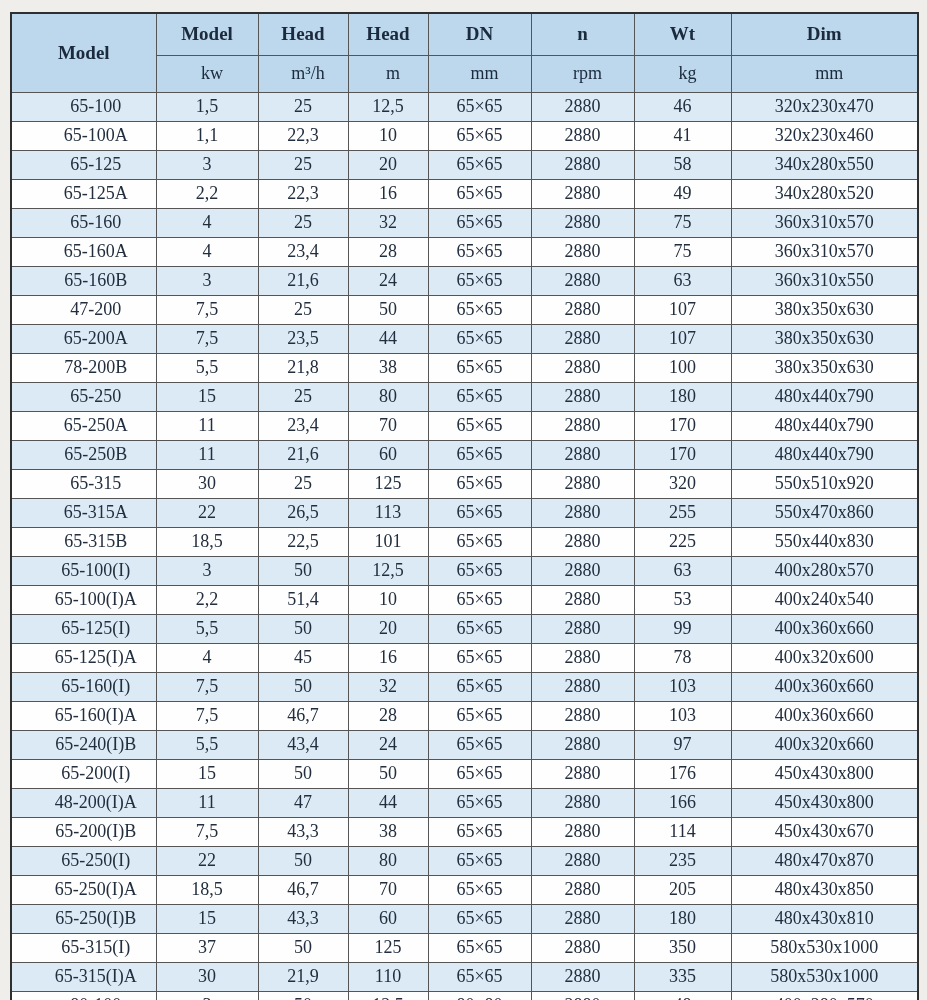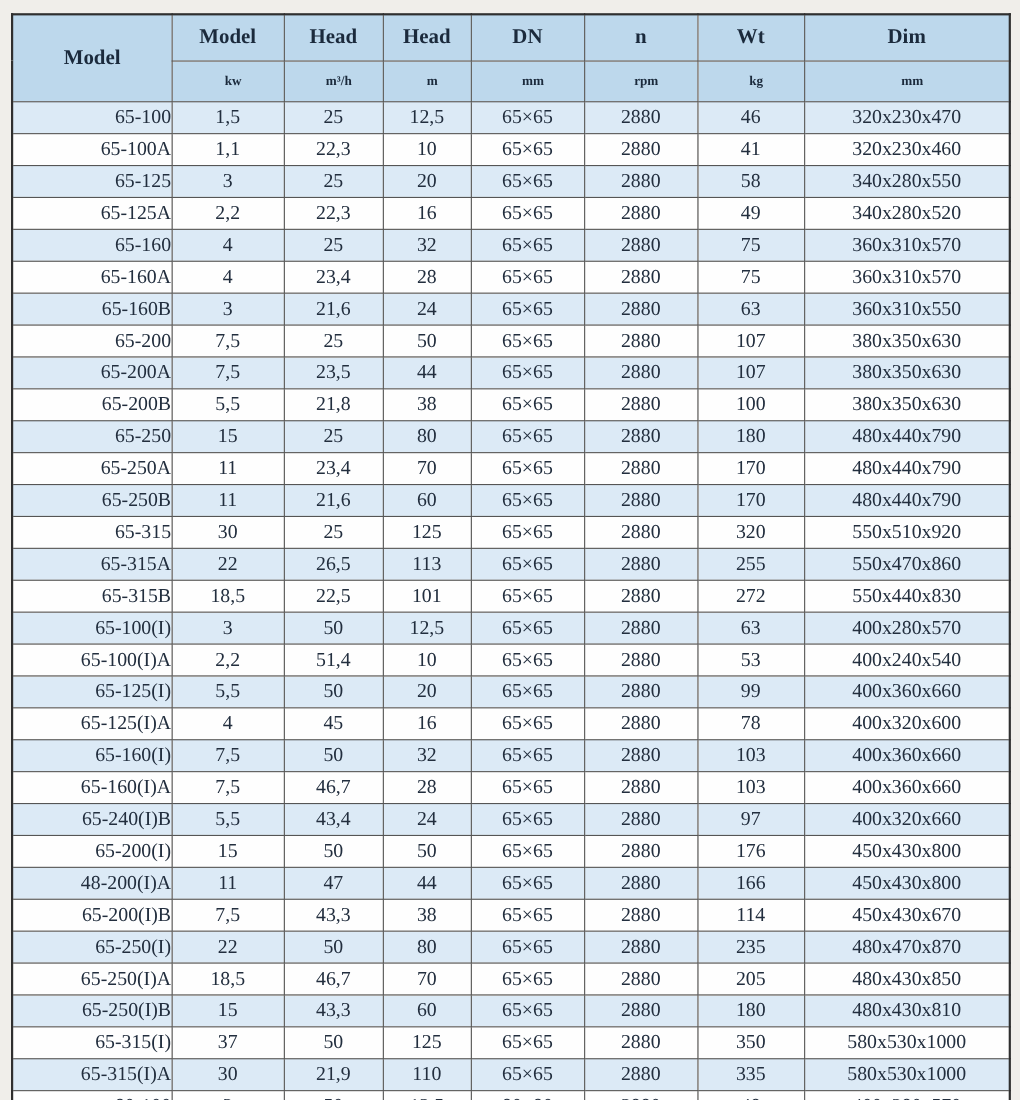--- a/index.html
+++ b/index.html
@@ -37,39 +37,39 @@
     text-align: center;
     vertical-align: middle;
   }
   tr.label-row th {
     height: 42px;
     font-size: 19px;
     font-weight: bold;
   }
   tr.unit-row th {
     height: 37px;
-    font-size: 12px;
-    font-weight: bold;
+    font-size: 18px;
+    font-weight: normal;
     padding-left: 10px;
   }
   th.model-th {
     font-size: 19px;
     font-weight: bold;
   }
   tbody td {
     height: 29px;
     font-size: 18px;
     text-align: center;
     color: #222e3e;
     vertical-align: middle;
   }
   tbody tr:nth-child(odd)  { background: #dceaf6; }
   tbody tr:nth-child(even) { background: #fefefe; }
   tbody td.cell-model {
-    text-align: right;
+    text-align: center;
     padding-left: 24px;
   }
 </style>
 </head>
 <body>
 
 <div class="table-wrap">
   <table class="spec">
     <colgroup>
       <col style="width:145px">
@@ -167,41 +167,41 @@
           <td class="cell-model">65-160B</td>
           <td class="cell-power">3</td>
           <td class="cell-flow">21,6</td>
           <td class="cell-head">24</td>
           <td class="cell-dn">65×65</td>
           <td class="cell-n">2880</td>
           <td class="cell-wt">63</td>
           <td class="cell-dim">360x310x550</td>
         </tr>
         <tr>
-          <td class="cell-model">65-200</td>
+          <td class="cell-model">47-200</td>
           <td class="cell-power">7,5</td>
           <td class="cell-flow">25</td>
           <td class="cell-head">50</td>
           <td class="cell-dn">65×65</td>
           <td class="cell-n">2880</td>
           <td class="cell-wt">107</td>
           <td class="cell-dim">380x350x630</td>
         </tr>
         <tr>
           <td class="cell-model">65-200A</td>
           <td class="cell-power">7,5</td>
           <td class="cell-flow">23,5</td>
           <td class="cell-head">44</td>
           <td class="cell-dn">65×65</td>
           <td class="cell-n">2880</td>
           <td class="cell-wt">107</td>
           <td class="cell-dim">380x350x630</td>
         </tr>
         <tr>
-          <td class="cell-model">65-200B</td>
+          <td class="cell-model">78-200B</td>
           <td class="cell-power">5,5</td>
           <td class="cell-flow">21,8</td>
           <td class="cell-head">38</td>
           <td class="cell-dn">65×65</td>
           <td class="cell-n">2880</td>
           <td class="cell-wt">100</td>
           <td class="cell-dim">380x350x630</td>
         </tr>
         <tr>
           <td class="cell-model">65-250</td>
@@ -253,21 +253,21 @@
           <td class="cell-wt">255</td>
           <td class="cell-dim">550x470x860</td>
         </tr>
         <tr>
           <td class="cell-model">65-315B</td>
           <td class="cell-power">18,5</td>
           <td class="cell-flow">22,5</td>
           <td class="cell-head">101</td>
           <td class="cell-dn">65×65</td>
           <td class="cell-n">2880</td>
-          <td class="cell-wt">272</td>
+          <td class="cell-wt">225</td>
           <td class="cell-dim">550x440x830</td>
         </tr>
         <tr>
           <td class="cell-model">65-100(I)</td>
           <td class="cell-power">3</td>
           <td class="cell-flow">50</td>
           <td class="cell-head">12,5</td>
           <td class="cell-dn">65×65</td>
           <td class="cell-n">2880</td>
           <td class="cell-wt">63</td>

